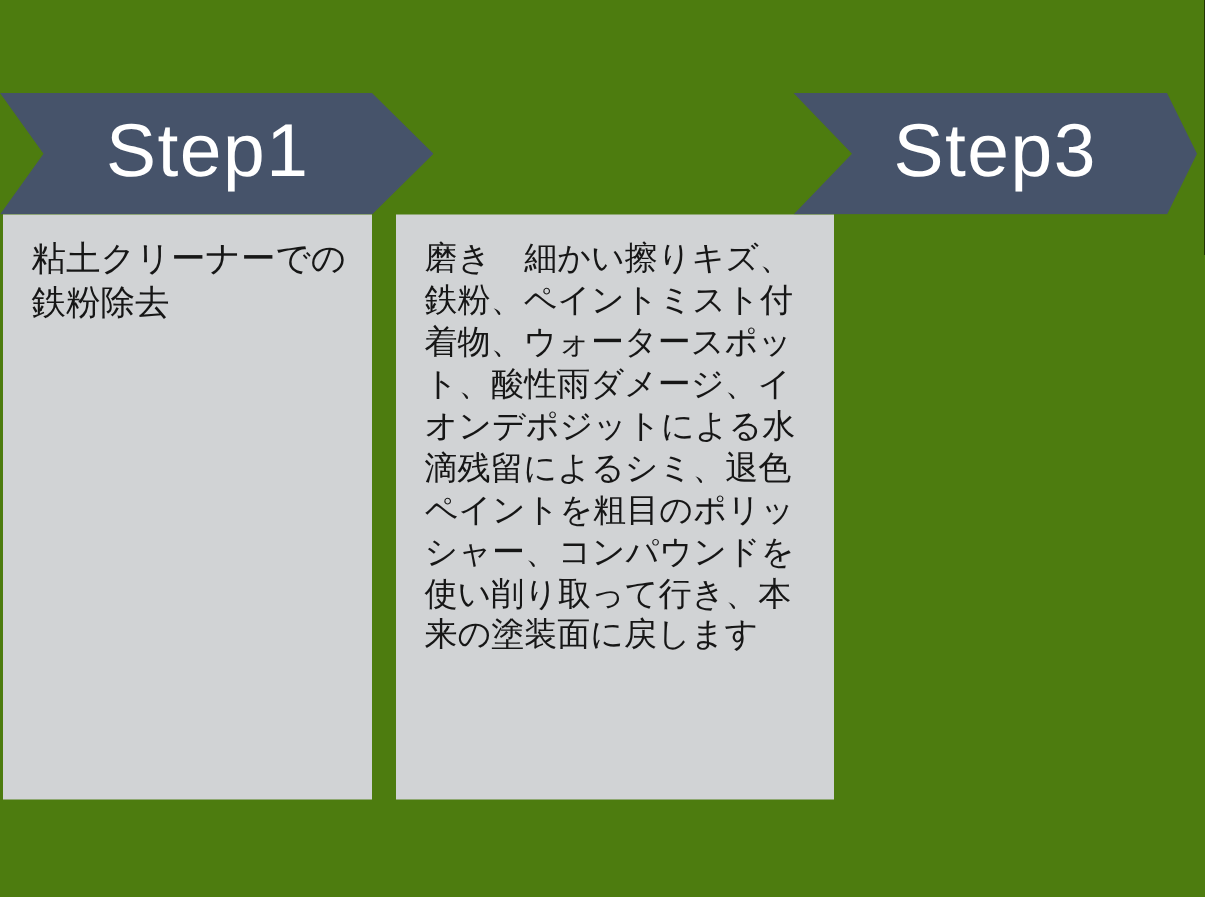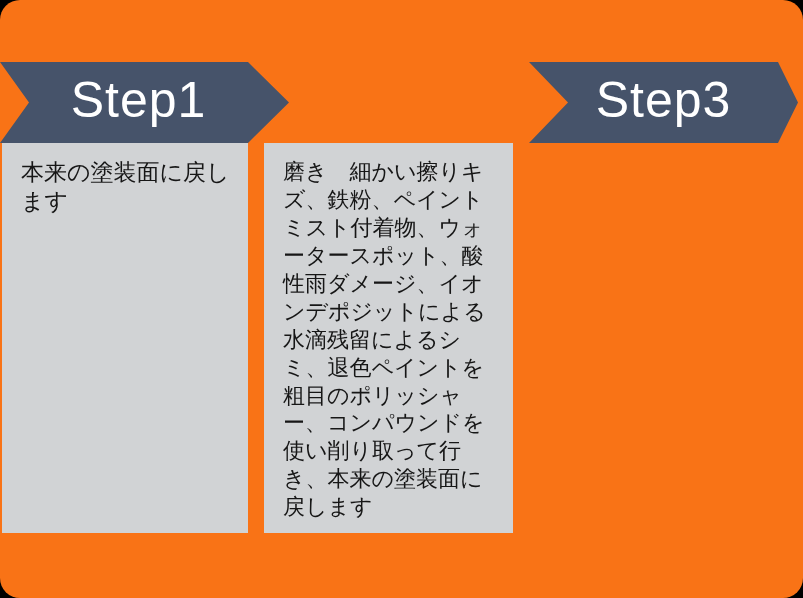--- a/index.html
+++ b/index.html
@@ -5,23 +5,22 @@
   html, body {
     margin: 0;
     padding: 0;
     background: #000000;
     font-family: "Liberation Sans", sans-serif;
   }
   .canvas {
     position: relative;
     width: 803px;
     height: 598px;
-    background: #f97316;
+    background: #4d7c0f;
     overflow: hidden;
-    border-radius: 20px;
   }
   .arrow {
     position: absolute;
     top: 62px;
     height: 81px;
     background: #46536a;
     display: flex;
     align-items: center;
     justify-content: center;
   }
@@ -61,33 +60,33 @@
     color: #161616;
     box-sizing: border-box;
     padding: 15px 13px 0 19px;
     font-size: 22px;
     line-height: 1.27;
     letter-spacing: 0px;
   }
   .box p { margin: 0; }
   .box p + p { margin-top: 9px; }
   .box-1 { left: 2px;   width: 246px; font-size: 23px; line-height: 1.24; }
-  .box-2 { left: 264px; width: 249px; }
+  .box-2 { left: 264px; width: 292px; }
   .box-3 { left: 529px; width: 249px; }
 </style>
 </head>
 <body>
 
 <div class="canvas">
 
   <div class="arrow arrow-1">
     <span class="step-label">Step1</span>
   </div>
   <div class="box box-1">
-    <p>本来の塗装面に戻します</p>
+    <p>粘土クリーナーでの鉄粉除去</p>
   </div>
 
   <div class="box box-2">
     <p>磨き　細かい擦りキズ、鉄粉、ペイントミスト付着物、ウォータースポット、酸性雨ダメージ、イオンデポジットによる水滴残留によるシミ、退色ペイントを粗目のポリッシャー、コンパウンドを使い削り取って行き、本来の塗装面に戻します</p>
   </div>
 
   <div class="arrow arrow-3">
     <span class="step-label">Step3</span>
   </div>
 

